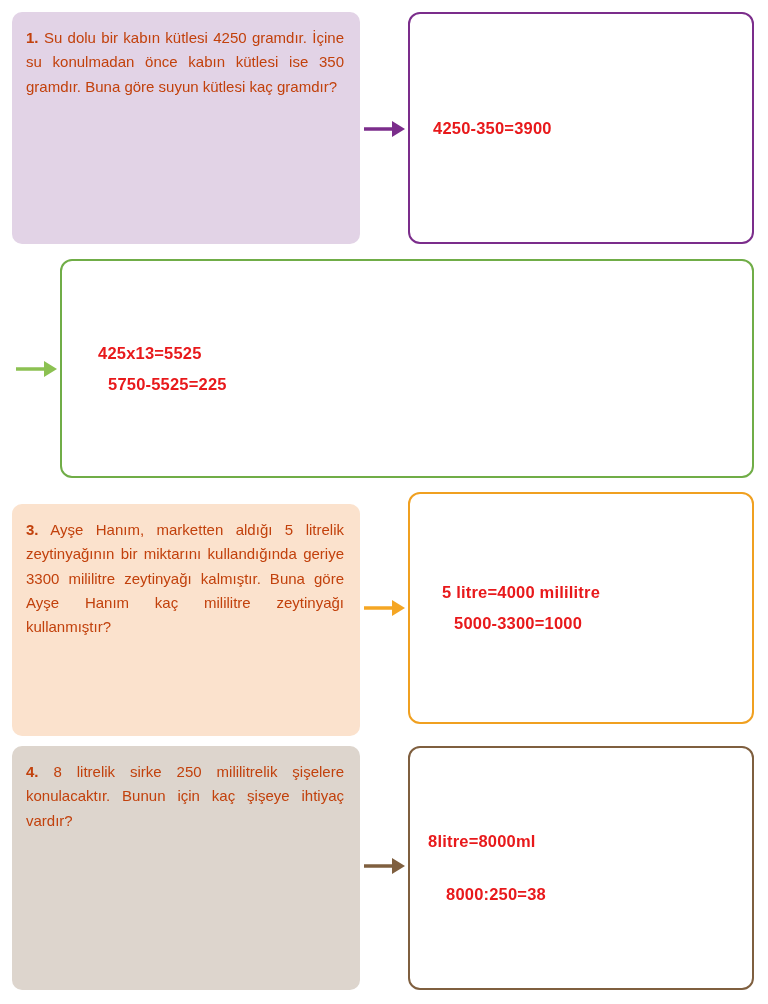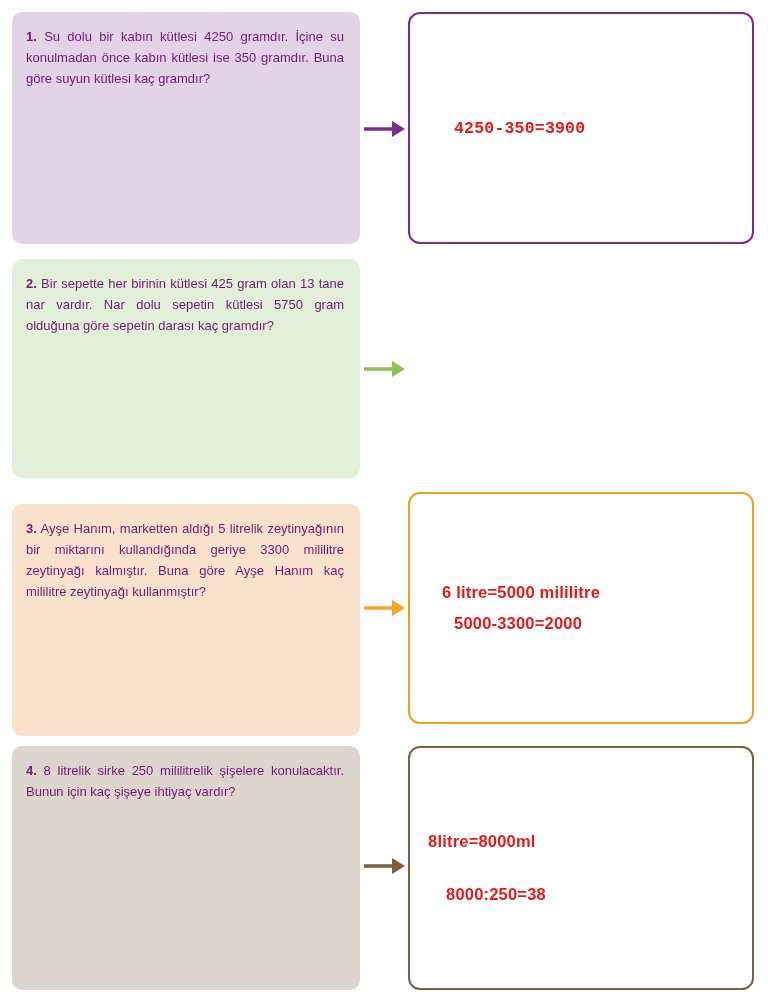--- a/index.html
+++ b/index.html
@@ -25,23 +25,23 @@
     display: flex;
     align-items: stretch;
     width: 100%;
     box-sizing: border-box;
     padding: 0 14px 0 12px;
   }
   .q-card {
     box-sizing: border-box;
     border-radius: 10px;
     padding: 14px 16px 14px 14px;
-    font-size: 13px;
+    font-size: 15px;
     line-height: 1.62;
-    color: #701a75;
+    color: #c2410c;
     text-align: justify;
     text-justify: inter-word;
     width: 348px;
     flex: 0 0 348px;
     display: flex;
     align-items: flex-start;
   }
   .q-text {
     display: block;
     width: 100%;
@@ -81,21 +81,21 @@
     font-size: 16.5px;
     letter-spacing: .2px;
     margin: 6px 0;
     white-space: nowrap;
   }
 
   
   #row1 { height: 246px; padding-top: 12px; }
   #row1 .q-card { background: #e2d3e6; height: 232px; }
   #row1 .a-card { border-color: #7b2d8b; height: 232px; }
-  #row1 .a-line { margin-left: 26px; font-family: Liberation Mono, monospace; }
+  #row1 .a-line { margin-left: 5px; }
 
   #row2 { height: 232px; padding-top: 13px; }
   #row2 .q-card { background: #e2f0d9; height: 219px; }
   #row2 .a-card { border-color: #70ad47; height: 219px; }
   #row2 .a-line:nth-child(1) { margin-left: 18px; }
   #row2 .a-line:nth-child(2) { margin-left: 28px; }
 
   #row3 { height: 246px; padding-top: 14px; }
   #row3 .q-card { background: #fbe2cd; height: 232px; margin-top: 12px; }
   #row3 .a-card { border-color: #f0a020; height: 232px; }
@@ -124,48 +124,49 @@
           <polygon points="30,1 43,9 30,17" fill="#7b2d8b"></polygon>
         </svg>
       </span>
     </div>
     <div class="a-card">
       <div class="a-line">4250-350=3900</div>
     </div>
   </div>
 
   <div class="row" id="row2">
-    <div class="q-card">
-      <span class="q-text"><span class="q-num">2.</span> <span>Bir sepette her birinin kütlesi 425 gram olan 13 tane nar vardır. Nar dolu sepetin kütlesi 5750 gram olduğuna göre sepetin darası kaç gramdır?</span></span>
-    </div>
     <div class="arrow-cell">
       <span class="arrow">
         <svg width="44" height="18" viewBox="0 0 44 18">
           <line x1="2" y1="9" x2="30" y2="9" stroke="#8cc152" stroke-width="3.5"></line>
           <polygon points="30,1 43,9 30,17" fill="#8cc152"></polygon>
         </svg>
       </span>
+    </div>
+    <div class="a-card">
+      <div class="a-line">425x13=5525</div>
+      <div class="a-line">5750-5525=225</div>
     </div>
   </div>
 
   <div class="row" id="row3">
     <div class="q-card">
       <span class="q-text"><span class="q-num">3.</span> <span>Ayşe Hanım, marketten aldığı 5 litrelik zeytinyağının bir miktarını kullandığında geriye 3300 mililitre zeytinyağı kalmıştır. Buna göre Ayşe Hanım kaç mililitre zeytinyağı kullanmıştır?</span></span>
     </div>
     <div class="arrow-cell">
       <span class="arrow">
         <svg width="44" height="18" viewBox="0 0 44 18">
           <line x1="2" y1="9" x2="30" y2="9" stroke="#f5a623" stroke-width="3.5"></line>
           <polygon points="30,1 43,9 30,17" fill="#f5a623"></polygon>
         </svg>
       </span>
     </div>
     <div class="a-card">
-      <div class="a-line">6 litre=5000 mililitre</div>
-      <div class="a-line">5000-3300=2000</div>
+      <div class="a-line">5 litre=4000 mililitre</div>
+      <div class="a-line">5000-3300=1000</div>
     </div>
   </div>
 
   <div class="row" id="row4">
     <div class="q-card">
       <span class="q-text"><span class="q-num">4.</span> <span>8 litrelik sirke 250 mililitrelik şişelere konulacaktır. Bunun için kaç şişeye ihtiyaç vardır?</span></span>
     </div>
     <div class="arrow-cell">
       <span class="arrow">
         <svg width="44" height="18" viewBox="0 0 44 18">

